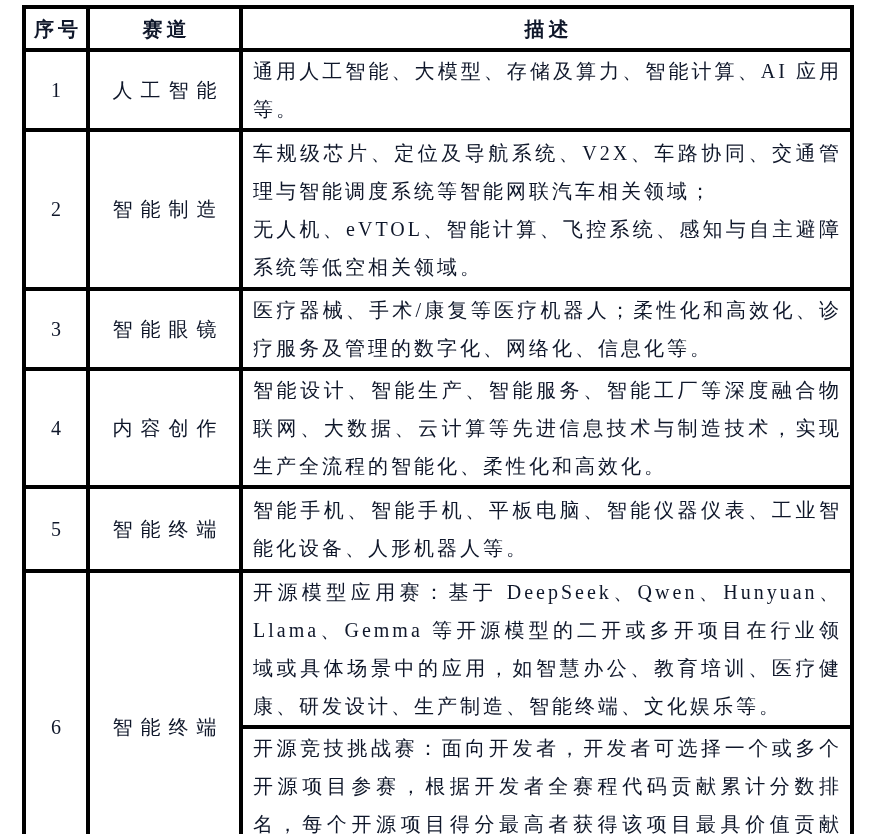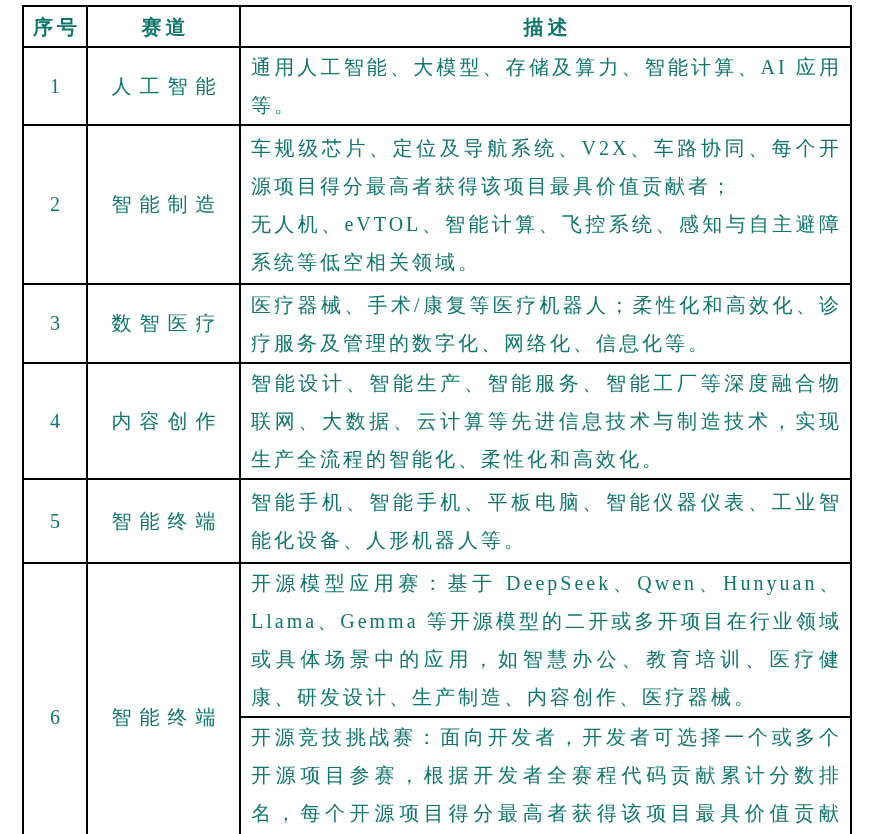--- a/index.html
+++ b/index.html
@@ -23,24 +23,24 @@
     top: 5px;
     width: 828px;
     border-collapse: collapse;
     table-layout: fixed;
     border: 2px solid #000000;
   }
   col.c-no    { width: 64px;  }
   col.c-track { width: 153px; }
   col.c-desc  { width: 611px; }
   th, td {
-    border: 2px solid #000000;
+    border: 4px solid #000000;
     vertical-align: middle;
     font-size: 20px;
-    color: #0f766e;
+    color: #0f172a;
     padding: 0;
   }
   th {
     font-weight: bold;
     text-align: center;
     height: 39px;
     line-height: 24px;
   }
   th .sp, td.track .sp {
     display: inline-block;
@@ -95,27 +95,27 @@
         <td class="num">1</td>
         <td class="track"><span class="sp">人工智能</span></td>
         <td class="desc">
           <p>通用人工智能、大模型、存储及算力、智能计算、AI 应用等。</p>
         </td>
       </tr>
       <tr class="row-2">
         <td class="num">2</td>
         <td class="track"><span class="sp">智能制造</span></td>
         <td class="desc">
-          <p>车规级芯片、定位及导航系统、V2X、车路协同、每个开源项目得分最高者获得该项目最具价值贡献者；</p>
+          <p>车规级芯片、定位及导航系统、V2X、车路协同、交通管理与智能调度系统等智能网联汽车相关领域；</p>
           <p>无人机、eVTOL、智能计算、飞控系统、感知与自主避障系统等低空相关领域。</p>
         </td>
       </tr>
       <tr class="row-3">
         <td class="num">3</td>
-        <td class="track"><span class="sp">数智医疗</span></td>
+        <td class="track"><span class="sp">智能眼镜</span></td>
         <td class="desc">
           <p>医疗器械、手术/康复等医疗机器人；柔性化和高效化、诊疗服务及管理的数字化、网络化、信息化等。</p>
         </td>
       </tr>
       <tr class="row-4">
         <td class="num">4</td>
         <td class="track"><span class="sp">内容创作</span></td>
         <td class="desc">
           <p>智能设计、智能生产、智能服务、智能工厂等深度融合物联网、大数据、云计算等先进信息技术与制造技术，实现生产全流程的智能化、柔性化和高效化。</p>
         </td>
@@ -124,21 +124,21 @@
         <td class="num">5</td>
         <td class="track"><span class="sp">智能终端</span></td>
         <td class="desc">
           <p>智能手机、智能手机、平板电脑、智能仪器仪表、工业智能化设备、人形机器人等。</p>
         </td>
       </tr>
       <tr class="row-6a">
         <td class="num" rowspan="2">6</td>
         <td class="track" rowspan="2"><span class="sp">智能终端</span></td>
         <td class="desc">
-          <p>开源模型应用赛：基于 DeepSeek、Qwen、Hunyuan、Llama、Gemma 等开源模型的二开或多开项目在行业领域或具体场景中的应用，如智慧办公、教育培训、医疗健康、研发设计、生产制造、内容创作、医疗器械。</p>
+          <p>开源模型应用赛：基于 DeepSeek、Qwen、Hunyuan、Llama、Gemma 等开源模型的二开或多开项目在行业领域或具体场景中的应用，如智慧办公、教育培训、医疗健康、研发设计、生产制造、智能终端、文化娱乐等。</p>
         </td>
       </tr>
       <tr class="row-6b">
         <td class="desc">
           <p>开源竞技挑战赛：面向开发者，开发者可选择一个或多个开源项目参赛，根据开发者全赛程代码贡献累计分数排名，每个开源项目得分最高者获得该项目最具价值贡献者。</p>
         </td>
       </tr>
     </tbody>
   </table>
 </div>

